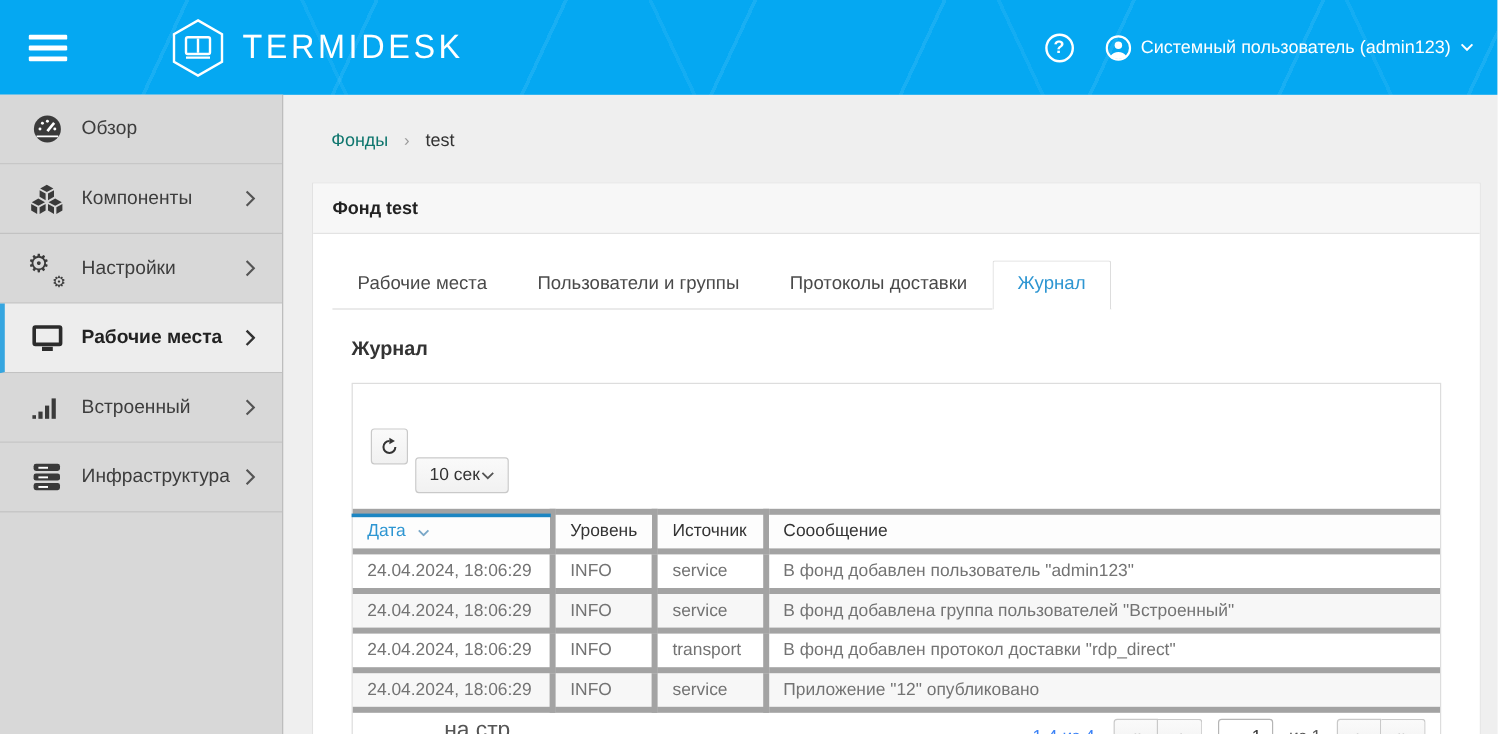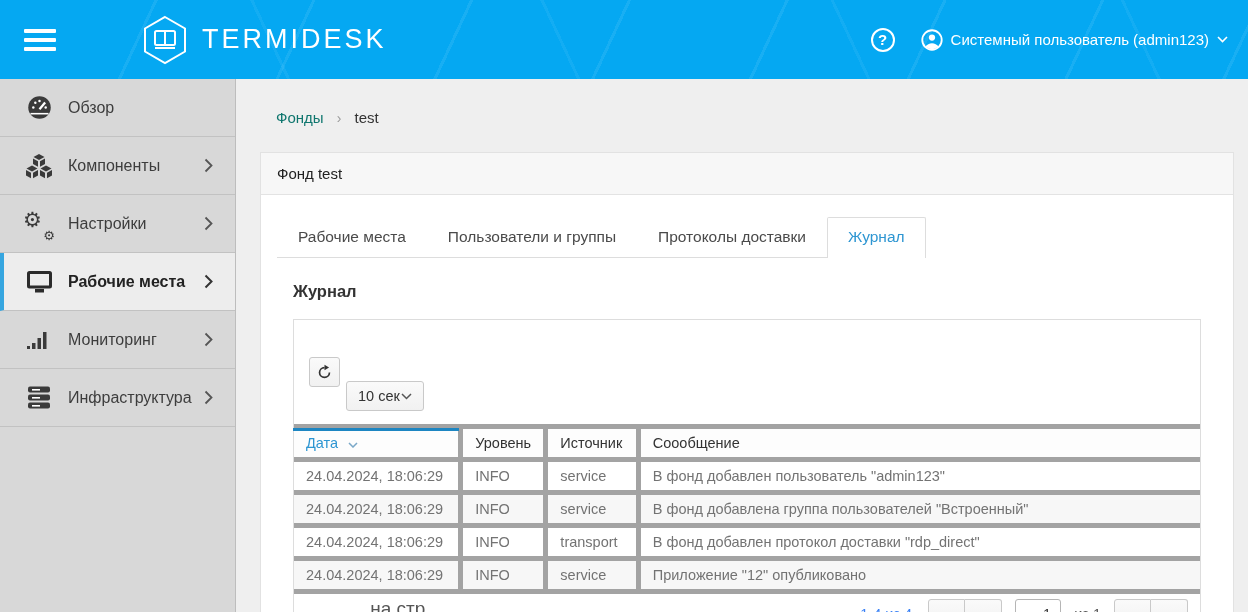--- a/index.html
+++ b/index.html
@@ -51,21 +51,21 @@
   
   .main { flex: 1; padding: 0 14px 0 24px; overflow: hidden; }
   .breadcrumb { padding: 30px 0 0 16px; font-size: 15px; }
   .breadcrumb .bc-link { color: #0f766e; text-decoration: none; cursor: pointer; }
   .breadcrumb .bc-sep { color: #9a9a9a; margin: 0 9px; font-size: 14px; }
   .breadcrumb .bc-cur { color: #333; }
   
   .card { margin-top: 26px; background: #fff; border: 1px solid #e2e2e2; }
   .card-header {
     background: #f7f7f7; border-bottom: 1px solid #e3e3e3;
-    padding: 12px 16px; font-weight: normal; font-size: 15px; color: #222;
+    padding: 12px 16px; font-weight: bold; font-size: 15px; color: #222;
   }
   .card-body { padding: 22px 16px 26px; background: #fff; }
   
   .tabs { display: inline-flex; border-bottom: 1px solid #ddd; }
   .tab {
     padding: 10px 20px 12px; font-size: 15.5px; color: #4a4a4a;
     cursor: pointer; white-space: nowrap; background: transparent;
     border: 1px solid transparent; border-bottom: none; margin-bottom: -1px;
   }
   .tab.active {
@@ -229,21 +229,21 @@
 
     <div class="side-item">
       <span class="ic">
         <svg width="26" height="24" viewBox="0 0 26 24">
           <rect x="1" y="18" width="3" height="3" fill="#3a3a3a"></rect>
           <rect x="6" y="15" width="3.5" height="6" fill="#3a3a3a"></rect>
           <rect x="11.5" y="10" width="3.5" height="11" fill="#3a3a3a"></rect>
           <rect x="17" y="4" width="3.5" height="17" fill="#3a3a3a"></rect>
         </svg>
       </span>
-      <span class="lbl">Мониторинг</span>
+      <span class="lbl">Встроенный</span>
       <span class="chev">
         <svg width="9" height="15" viewBox="0 0 9 15">
             <polyline points="1.5,1.5 7.5,7.5 1.5,13.5" fill="none" stroke="#555" stroke-width="1.8"></polyline>
           </svg>
       </span>
     </div>
 
     <div class="side-item">
       <span class="ic">
         <svg width="26" height="25" viewBox="0 0 26 25">

